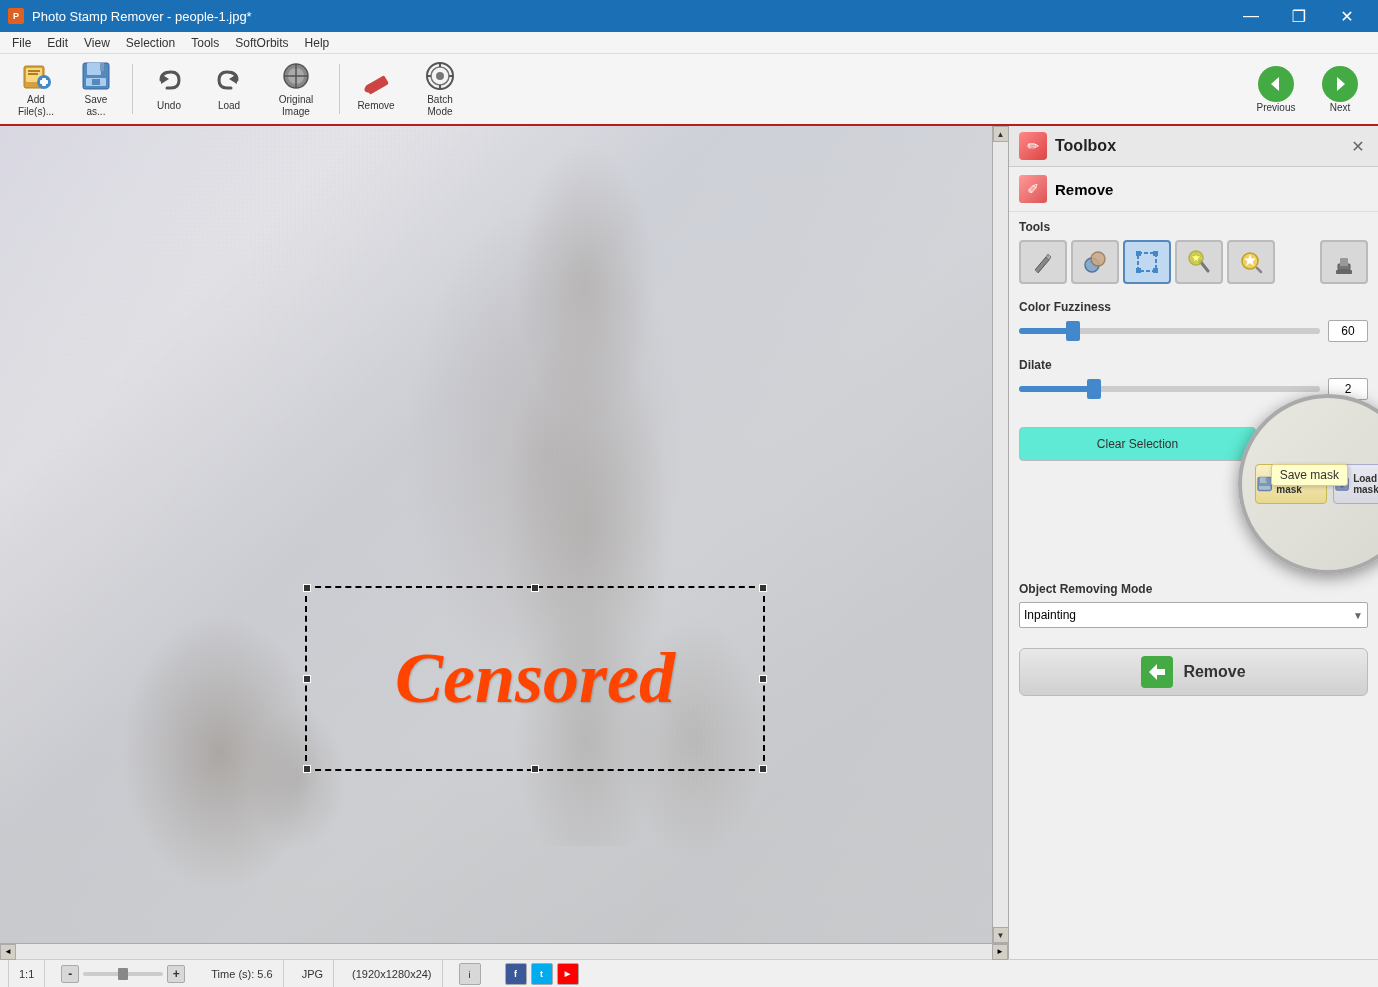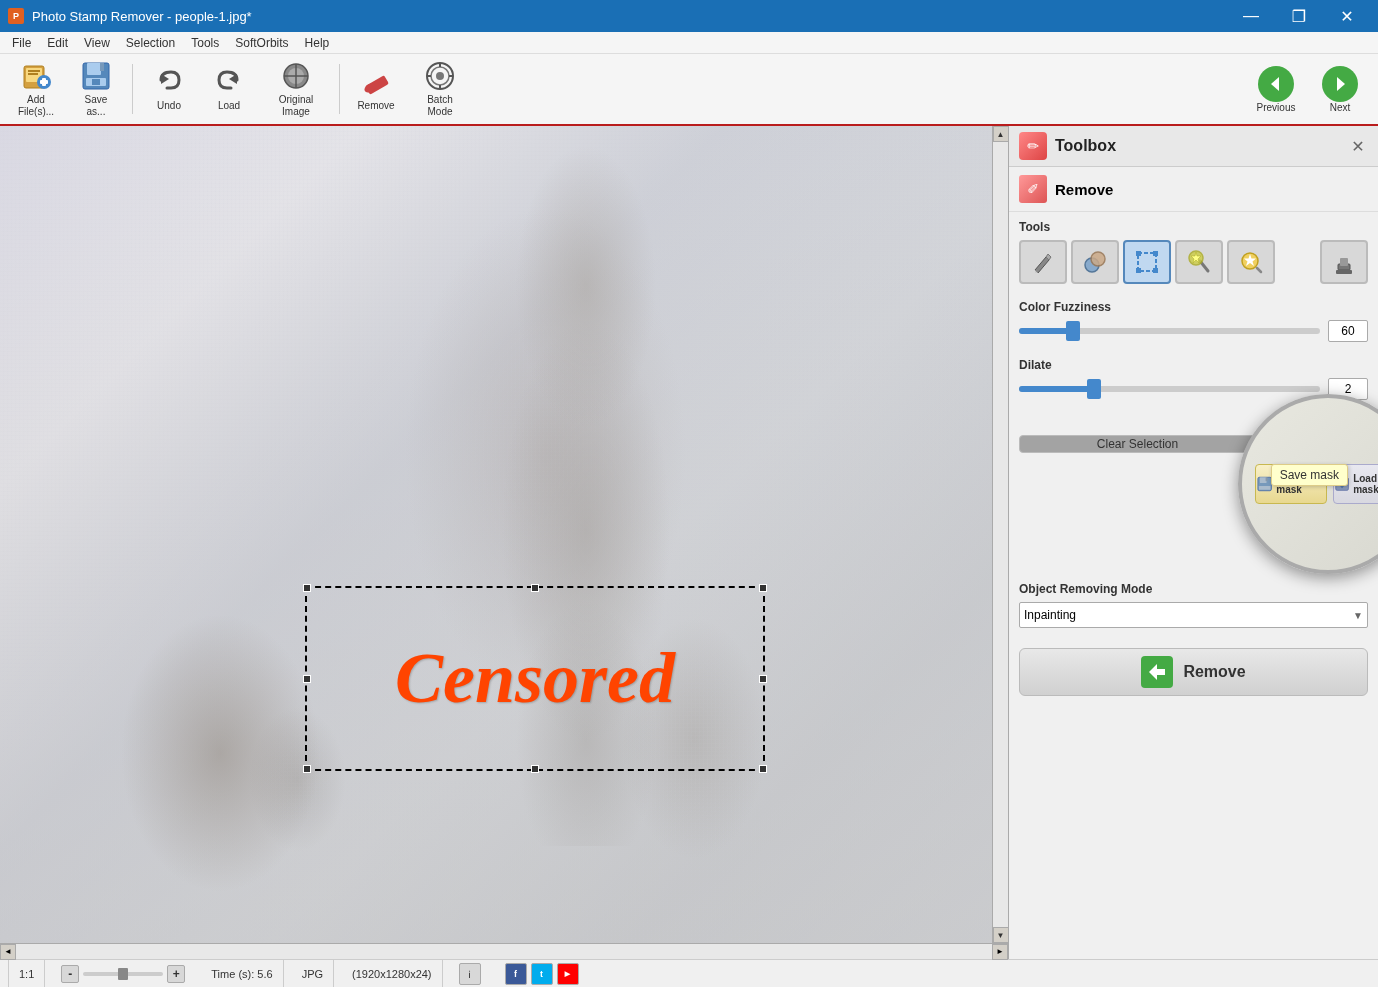--- a/index.html
+++ b/index.html
@@ -318,22 +318,22 @@
 
     
     .btn-row {
       display: flex;
       align-items: center;
       gap: 8px;
       margin-top: 6px;
     }
     .clear-selection-btn {
       flex: 1;
-      height: 18px;
-      background: #a3a3a3;
+      height: 34px;
+      background: #5eead4;
       border: 1px solid #bbb;
       border-radius: 4px;
       cursor: pointer;
       font-size: 12px;
       color: #333;
       display: flex;
       align-items: center;
       justify-content: center;
     }
     .save-mask-btn-icon {

